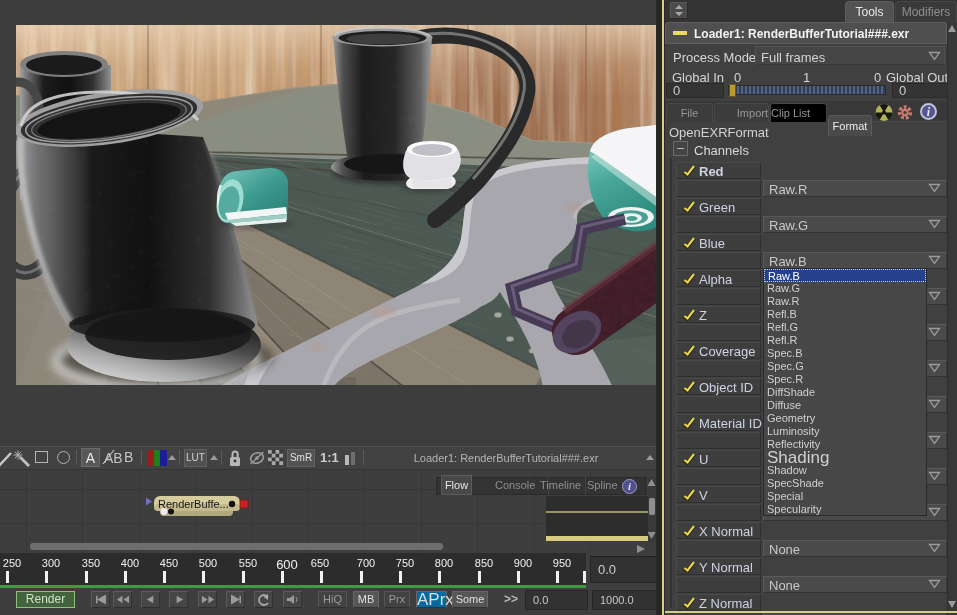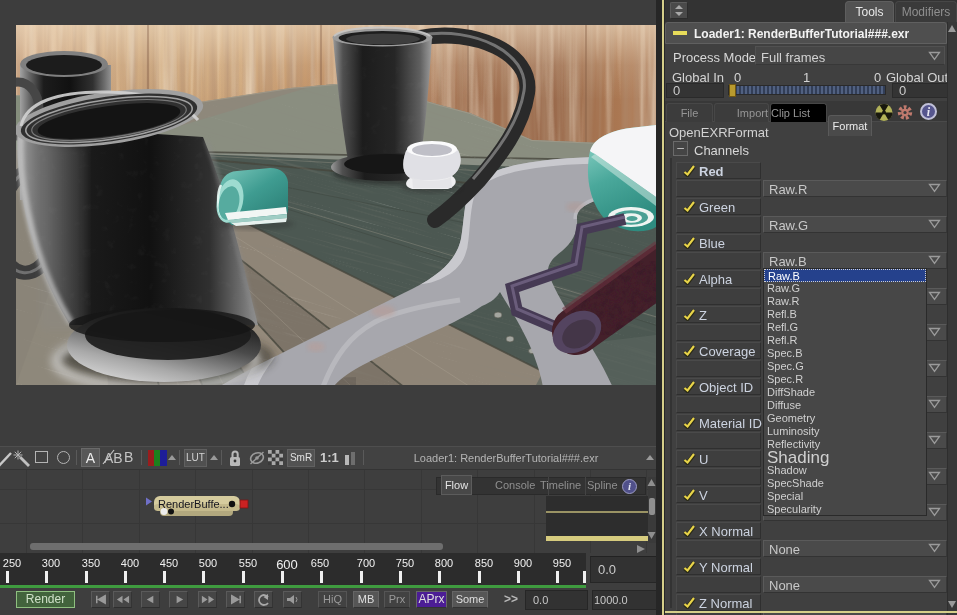--- a/index.html
+++ b/index.html
@@ -465,25 +465,25 @@
           <path d="M13 5 A5 5 0 1 0 13 11" stroke="#a8a8a8" stroke-width="1.8" fill="none"></path>
           <path d="M13 2 V8 L8.5 5 Z" fill="#a8a8a8"></path>
         </svg></div>
     <div class="abs" style="left:283px;top:3px;width:19px;height:17px;background:#464646;border:1px solid #5a5a5a;border-bottom-color:#2e2e2e;border-right-color:#343434;"><svg width="17" height="15">
           <path d="M3 6 H6 L10 3 V12 L6 9 H3 Z" fill="#9a9a9a"></path>
           <path d="M12 5 Q14 7.5 12 10" stroke="#9a9a9a" fill="none"></path>
         </svg></div>
     <div class="abs" style="left:318px;top:3px;width:29px;height:17px;background:#424242;border:1px solid #555;border-bottom-color:#2e2e2e;color:#9a9a9a;font-size:11px;text-align:center;line-height:15px;">HiQ</div>
     <div class="abs" style="left:353px;top:3px;width:26px;height:17px;background:#565656;border:1px solid #666;border-bottom-color:#333;color:#dedede;font-size:11px;text-align:center;line-height:15px;">MB</div>
     <div class="abs" style="left:384px;top:3px;width:26px;height:17px;background:#424242;border:1px solid #555;border-bottom-color:#2e2e2e;color:#9a9a9a;font-size:11px;text-align:center;line-height:15px;">Prx</div>
-    <div class="abs" style="left:416px;top:3px;width:31px;height:17px;background:#4c1d95;border:1px solid #666;border-bottom-color:#333;color:#dedede;font-size:12px;text-align:center;line-height:15px;">APrx</div>
+    <div class="abs" style="left:416px;top:3px;width:31px;height:17px;background:#0369a1;border:1px solid #666;border-bottom-color:#333;color:#dedede;font-size:17px;text-align:center;line-height:15px;">APrx</div>
     <div class="abs" style="left:452px;top:3px;width:36px;height:17px;background:#565656;border:1px solid #666;border-bottom-color:#333;color:#dedede;font-size:11px;text-align:center;line-height:15px;">Some</div>
     <div class="abs" style="left:504px;top:4px;color:#b8b8b8;font-size:12px;font-weight:bold;">&gt;&gt;</div>
     <div class="abs" style="left:525px;top:2px;width:63px;height:20px;background:#323232;border:1px solid #262626;color:#c8c8c8;font-size:11px;line-height:19px;padding-left:7px;">0.0</div>
-    <div class="abs" style="left:592px;top:2px;width:73px;height:20px;background:#323232;border:1px solid #262626;color:#c8c8c8;font-size:11px;line-height:19px;padding-left:1px;">1000.0</div>
+    <div class="abs" style="left:592px;top:2px;width:73px;height:20px;background:#323232;border:1px solid #262626;color:#c8c8c8;font-size:11px;line-height:19px;padding-left:7px;">1000.0</div>
   </div>
 
   <div class="abs" style="left:656px;top:0;width:9px;height:615px;background:#262626;"></div>
   <div class="abs" style="left:662px;top:0;width:2px;height:615px;background:#d6cf8a;"></div>
 
   <div class="abs" id="panel" style="left:665px;top:0;width:292px;height:615px;background:#404040;overflow:hidden;">
 
     <div class="abs" style="left:0;top:0;width:292px;height:22px;background:#333333;"></div>
     <div class="abs" style="left:5px;top:2px;width:18px;height:17px;background:#4a4a4a;border:1px solid #5c5c5c;border-bottom-color:#2c2c2c;border-right-color:#2c2c2c;border-radius:2px;">
       <svg width="16" height="15">

